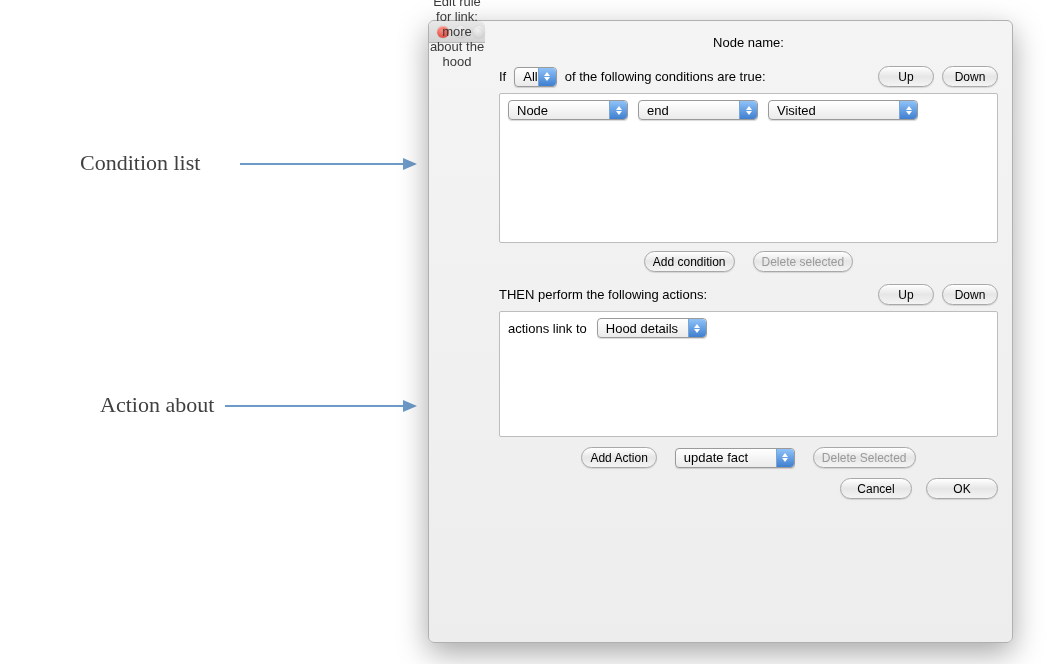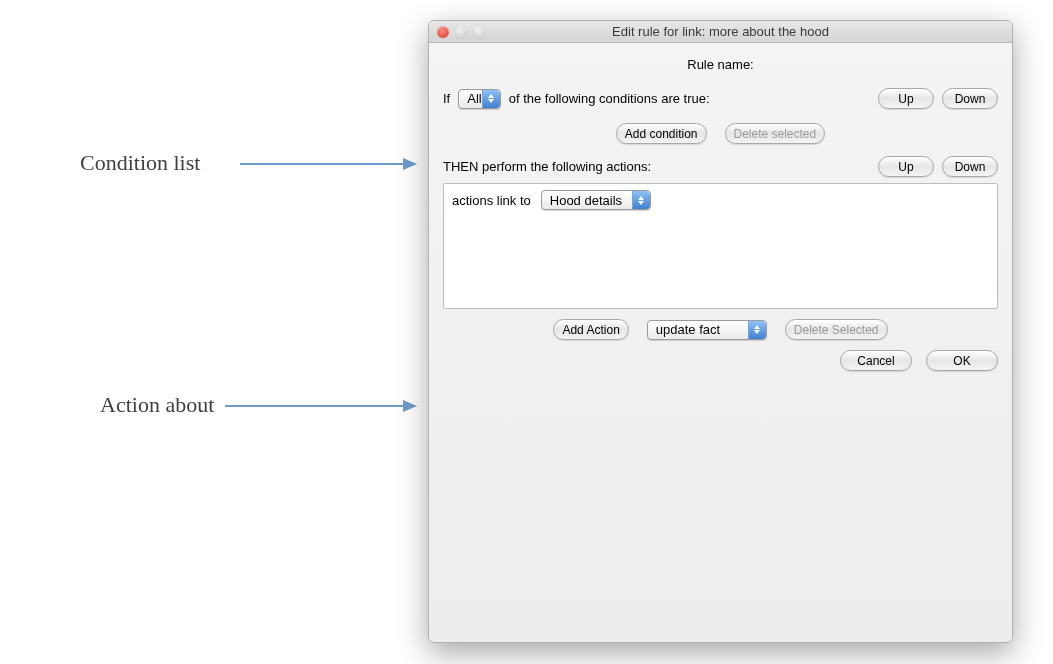--- a/index.html
+++ b/index.html
@@ -41,21 +41,21 @@
     position: absolute;
     left: 428px;
     top: 20px;
     width: 585px;
     height: 623px;
     background: linear-gradient(#f4f4f4, #ededed);
     border: 1px solid #b0b0b0;
     border-radius: 6px;
     box-shadow: 0 10px 30px rgba(0,0,0,0.35);
     display: flex;
-    flex-direction: column;
+    flex-direction: row;
   }
   .titlebar {
     height: 22px;
     background: linear-gradient(#e8e8e8, #d4d4d4);
     border-bottom: 1px solid #b8b8b8;
     border-radius: 6px 6px 0 0;
     display: flex;
     align-items: center;
     position: relative;
   }
@@ -217,35 +217,51 @@
       <div class="tl red"></div>
       <div class="tl grey"></div>
       <div class="tl grey"></div>
     </div>
     <div class="title">Edit rule for link: more about the hood</div>
   </div>
 
   <div class="body">
 
     <div class="row rule-name-row">
-      <span>Rule name:</span>
+      <span>Node name:</span>
     </div>
 
     <div class="row cond-header">
       <span>If</span>
       <span class="popup" style="min-width:38px;">
         <span>All</span>
         <span class="cap"></span>
       </span>
       <span>of the following conditions are true:</span>
       <span class="spacer"></span>
       <span class="pill">Up</span>
       <span class="pill">Down</span>
     </div>
 
+    <div class="listbox cond-list">
+      <div class="listrow">
+        <span class="popup" style="min-width:120px;">
+          <span>Node</span>
+          <span class="cap"></span>
+        </span>
+        <span class="popup" style="min-width:120px;">
+          <span>end</span>
+          <span class="cap"></span>
+        </span>
+        <span class="popup" style="min-width:150px;">
+          <span>Visited</span>
+          <span class="cap"></span>
+        </span>
+      </div>
+    </div>
 
     <div class="row midrow">
       <span class="pill">Add condition</span>
       <span class="pill disabled">Delete selected</span>
     </div>
 
     <div class="row then-label">
       <span>THEN perform the following actions:</span>
       <span class="spacer"></span>
       <span class="pill">Up</span>

